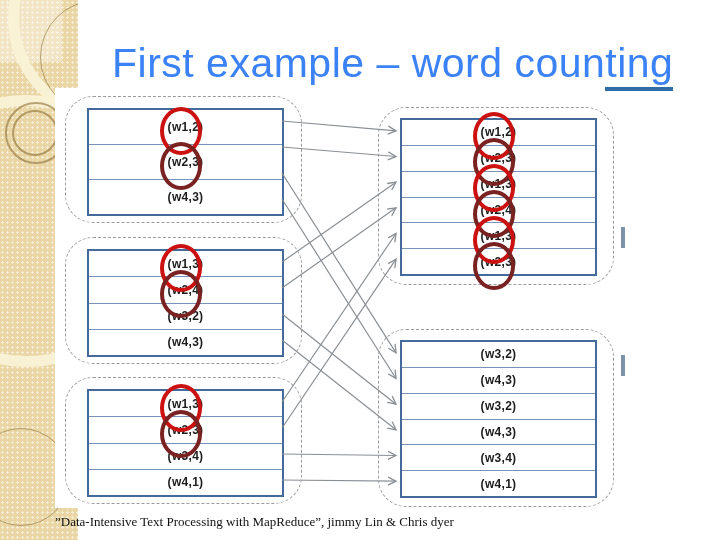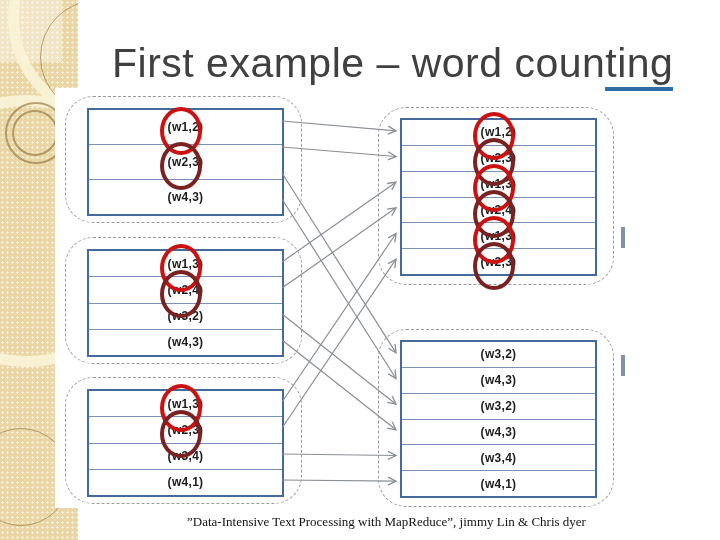--- a/index.html
+++ b/index.html
@@ -45,41 +45,41 @@
 
   
   #arrows{position:absolute;left:0;top:0;z-index:5;pointer-events:none;}
 
   
   .vbar{position:absolute;width:4px;height:21px;background:#7e93a9;z-index:4;}
   #vbar1{left:621px;top:227px;}
   #vbar2{left:621px;top:355px;}
 
   
-  .caption{position:absolute;left:55px;right:2px;top:514px;text-align:center;z-index:5;
+  .caption{position:absolute;left:55px;right:2px;top:514px;text-align:left;z-index:5;
     font-family:"Liberation Serif",serif;font-size:13px;color:#111111;}
 </style>
 </head>
 <body>
 
 <div class="slide">
 
   <div class="side-strip">
     <div class="deco light-square"></div>
     <div class="deco cream-circle c1"></div>
     <div class="deco cream-circle c2"></div>
     <div class="deco thin-circle t1"></div>
     <div class="deco thin-circle t2"></div>
     <div class="deco thin-circle t3"></div>
     <div class="deco thin-circle t4"></div>
   </div>
 
   <div class="figure-bg"></div>
 
-  <h1 class="title" style="color: #404040;"><span>First example – word coun</span><span class="u" style="border-bottom-color: rgb(46, 109, 166);">ting</span></h1>
+  <h1 class="title" style="color: #3b82f6;"><span>First example – word coun</span><span class="u" style="border-bottom-color: rgb(46, 109, 166);">ting</span></h1>
 
   <div id="boxes">
       <div class="dashed-box" style="left: 65px; top: 96px; width: 235px; height: 125px;"></div>
       <div class="tuple-table" style="left: 87px; top: 108px; width: 193px; height: 104px;">
         <div class="tuple-row">
           <span class="tuple-text">(w1,2)</span>
           <div class="hl-circle hl-red" style="left: calc(50% - 26px); top: calc(50% - 20px); border-color: rgb(204, 17, 17);"></div>
         </div>
         <div class="tuple-row">
           <span class="tuple-text">(w2,3)</span>

